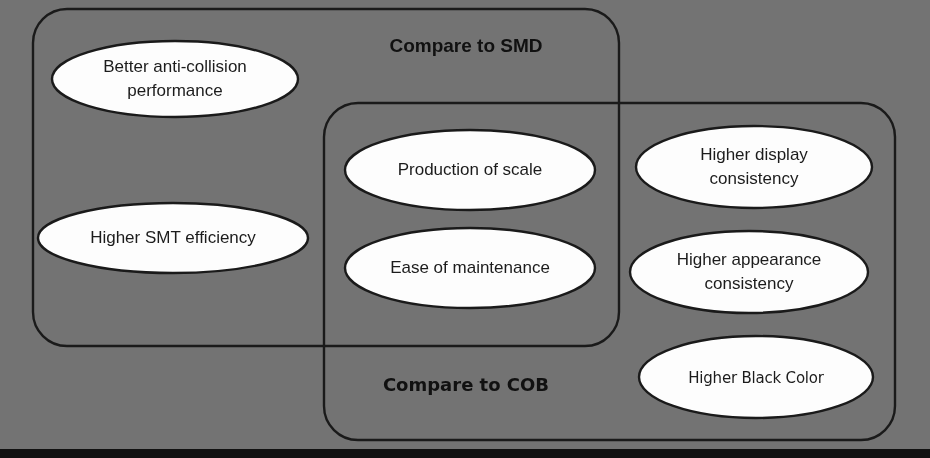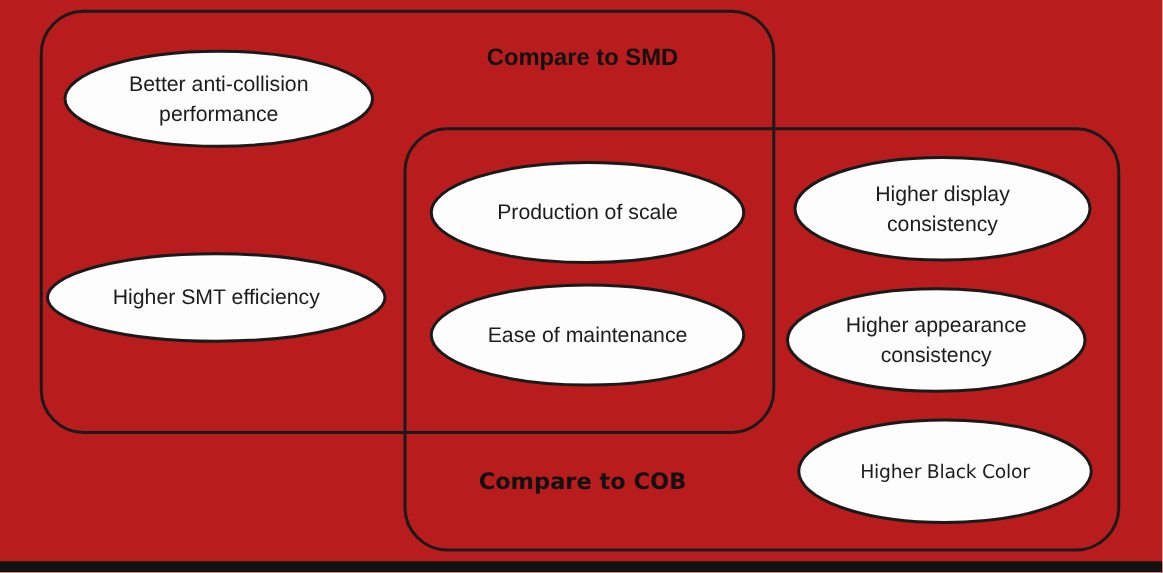--- a/index.html
+++ b/index.html
@@ -8,21 +8,21 @@
     padding: 0;
     background: #ffffff;
   }
   body {
     font-family: "Liberation Sans", sans-serif;
   }
   #diagram-root {
     position: relative;
     width: 930px;
     height: 458px;
-    background: #b91c1c;
+    background: #737373;
     overflow: hidden;
   }
   #venn-svg {
     position: absolute;
     left: 0;
     top: 0;
     width: 930px;
     height: 458px;
     display: block;
   }

